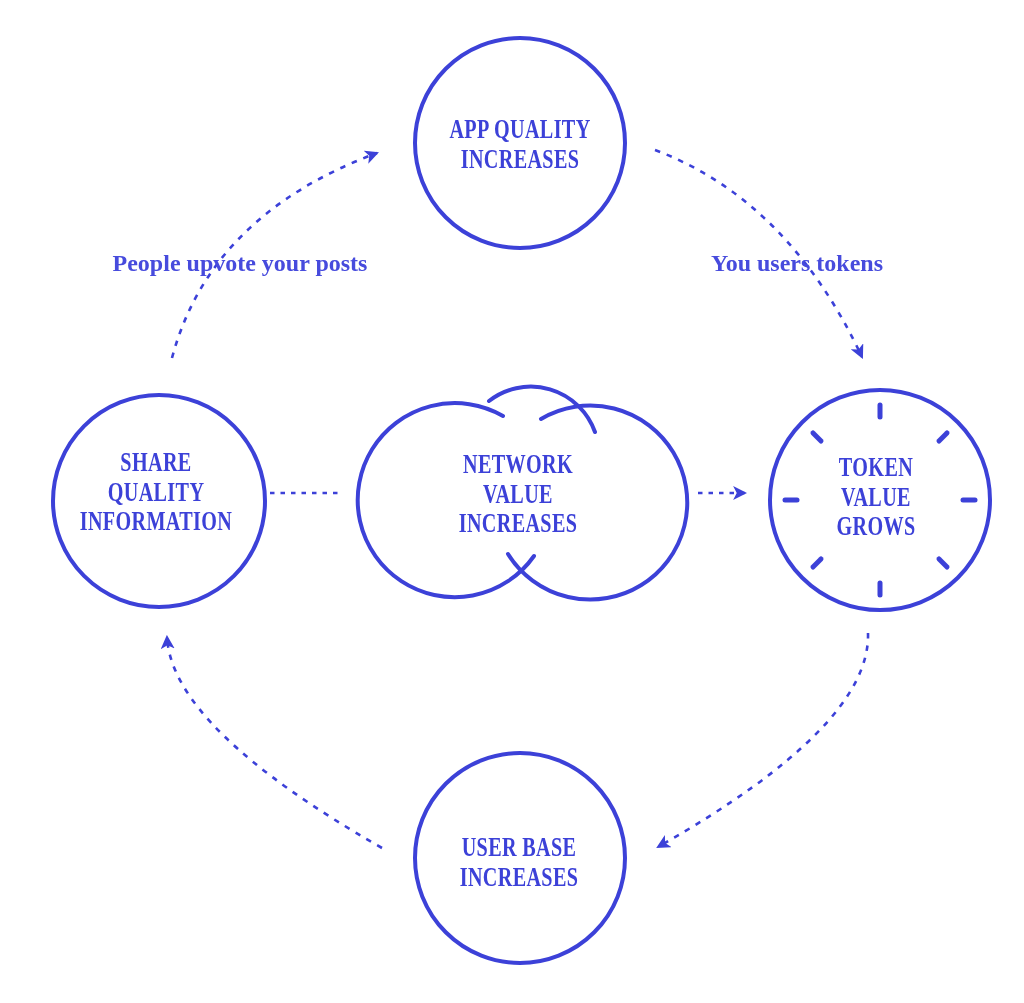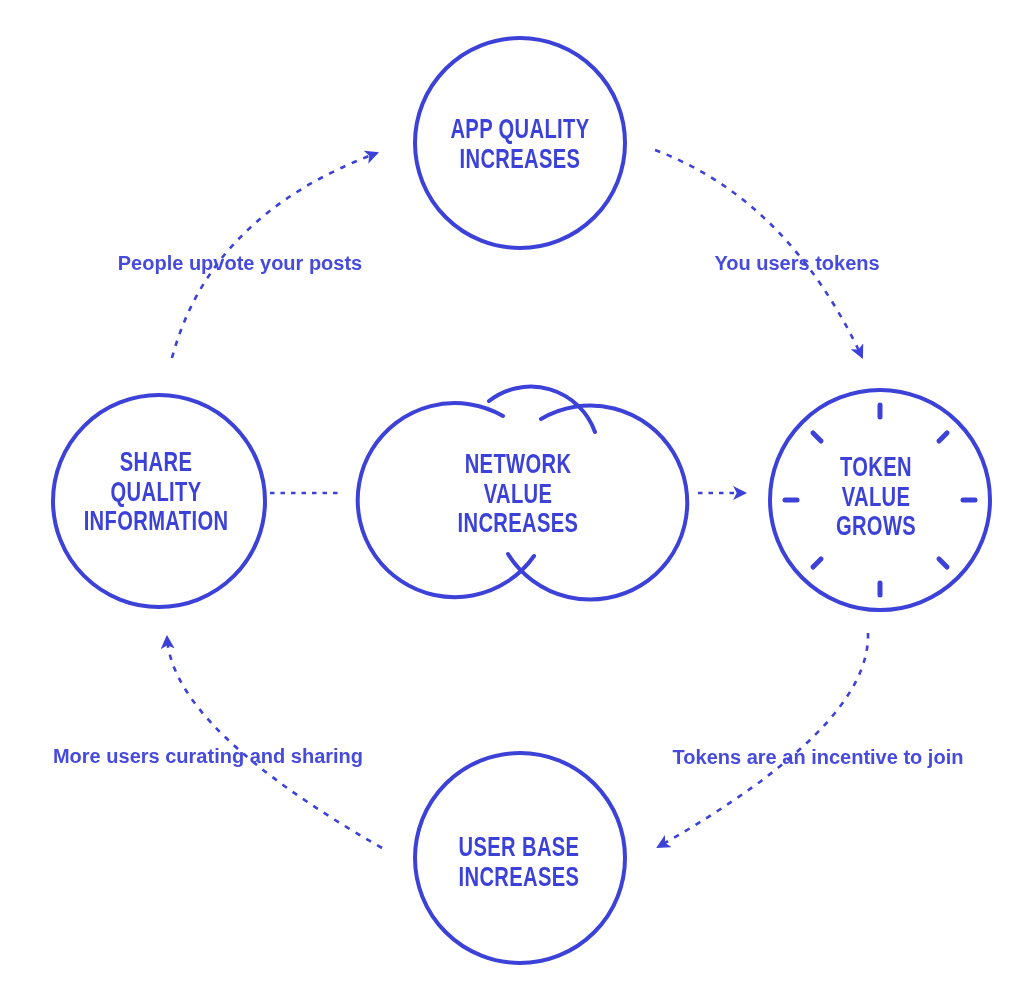--- a/index.html
+++ b/index.html
@@ -3,40 +3,40 @@
 <meta charset="utf-8">
 <style>
   :root { --accent: #3c41d8; --label: #474bdd; --bg: #ffffff; }
   * { box-sizing: border-box; }
   html, body { margin: 0; padding: 0; background: var(--bg); }
   .canvas {
     position: relative;
     width: 1024px;
     height: 995px;
     background: var(--bg);
-    font-family: Liberation Sans, sans-serif;
+    font-family: Liberation Serif, serif;
     overflow: hidden;
   }
   svg.layer { position: absolute; left: 0; top: 0; }
   .node-label {
     position: absolute;
     color: var(--accent);
     font-weight: bold;
     font-size: 28px;
     line-height: 1.06;
     letter-spacing: 0.5px;
     text-align: center;
     white-space: pre-line;
     transform: translate(-50%, -50%) scaleX(0.72);
   }
   .edge-label {
     position: absolute;
     color: var(--label);
     font-weight: bold;
-    font-size: 20px;
+    font-size: 24px;
     white-space: nowrap;
     transform: translate(-50%, -50%);
   }
 </style>
 </head>
 <body>
 
 <div class="canvas">
 
   <svg class="layer" width="1024" height="1003" viewBox="0 0 1024 1003">
@@ -88,16 +88,14 @@
 INCREASES</div>
   <div class="node-label" style="left:156px; top:492px;">SHARE
 QUALITY
 INFORMATION</div>
   <div class="node-label" style="left:518px; top:494px;">NETWORK
 VALUE
 INCREASES</div>
 
   <div class="edge-label" style="left:240px; top:263px;">People upvote your posts</div>
   <div class="edge-label" style="left:797px; top:263px;">You users tokens</div>
-  <div class="edge-label" style="left:818px; top:757px;">Tokens are an incentive to join</div>
-  <div class="edge-label" style="left:208px; top:756px;">More users curating and sharing</div>
 
 </div>
 
 </body></html>

